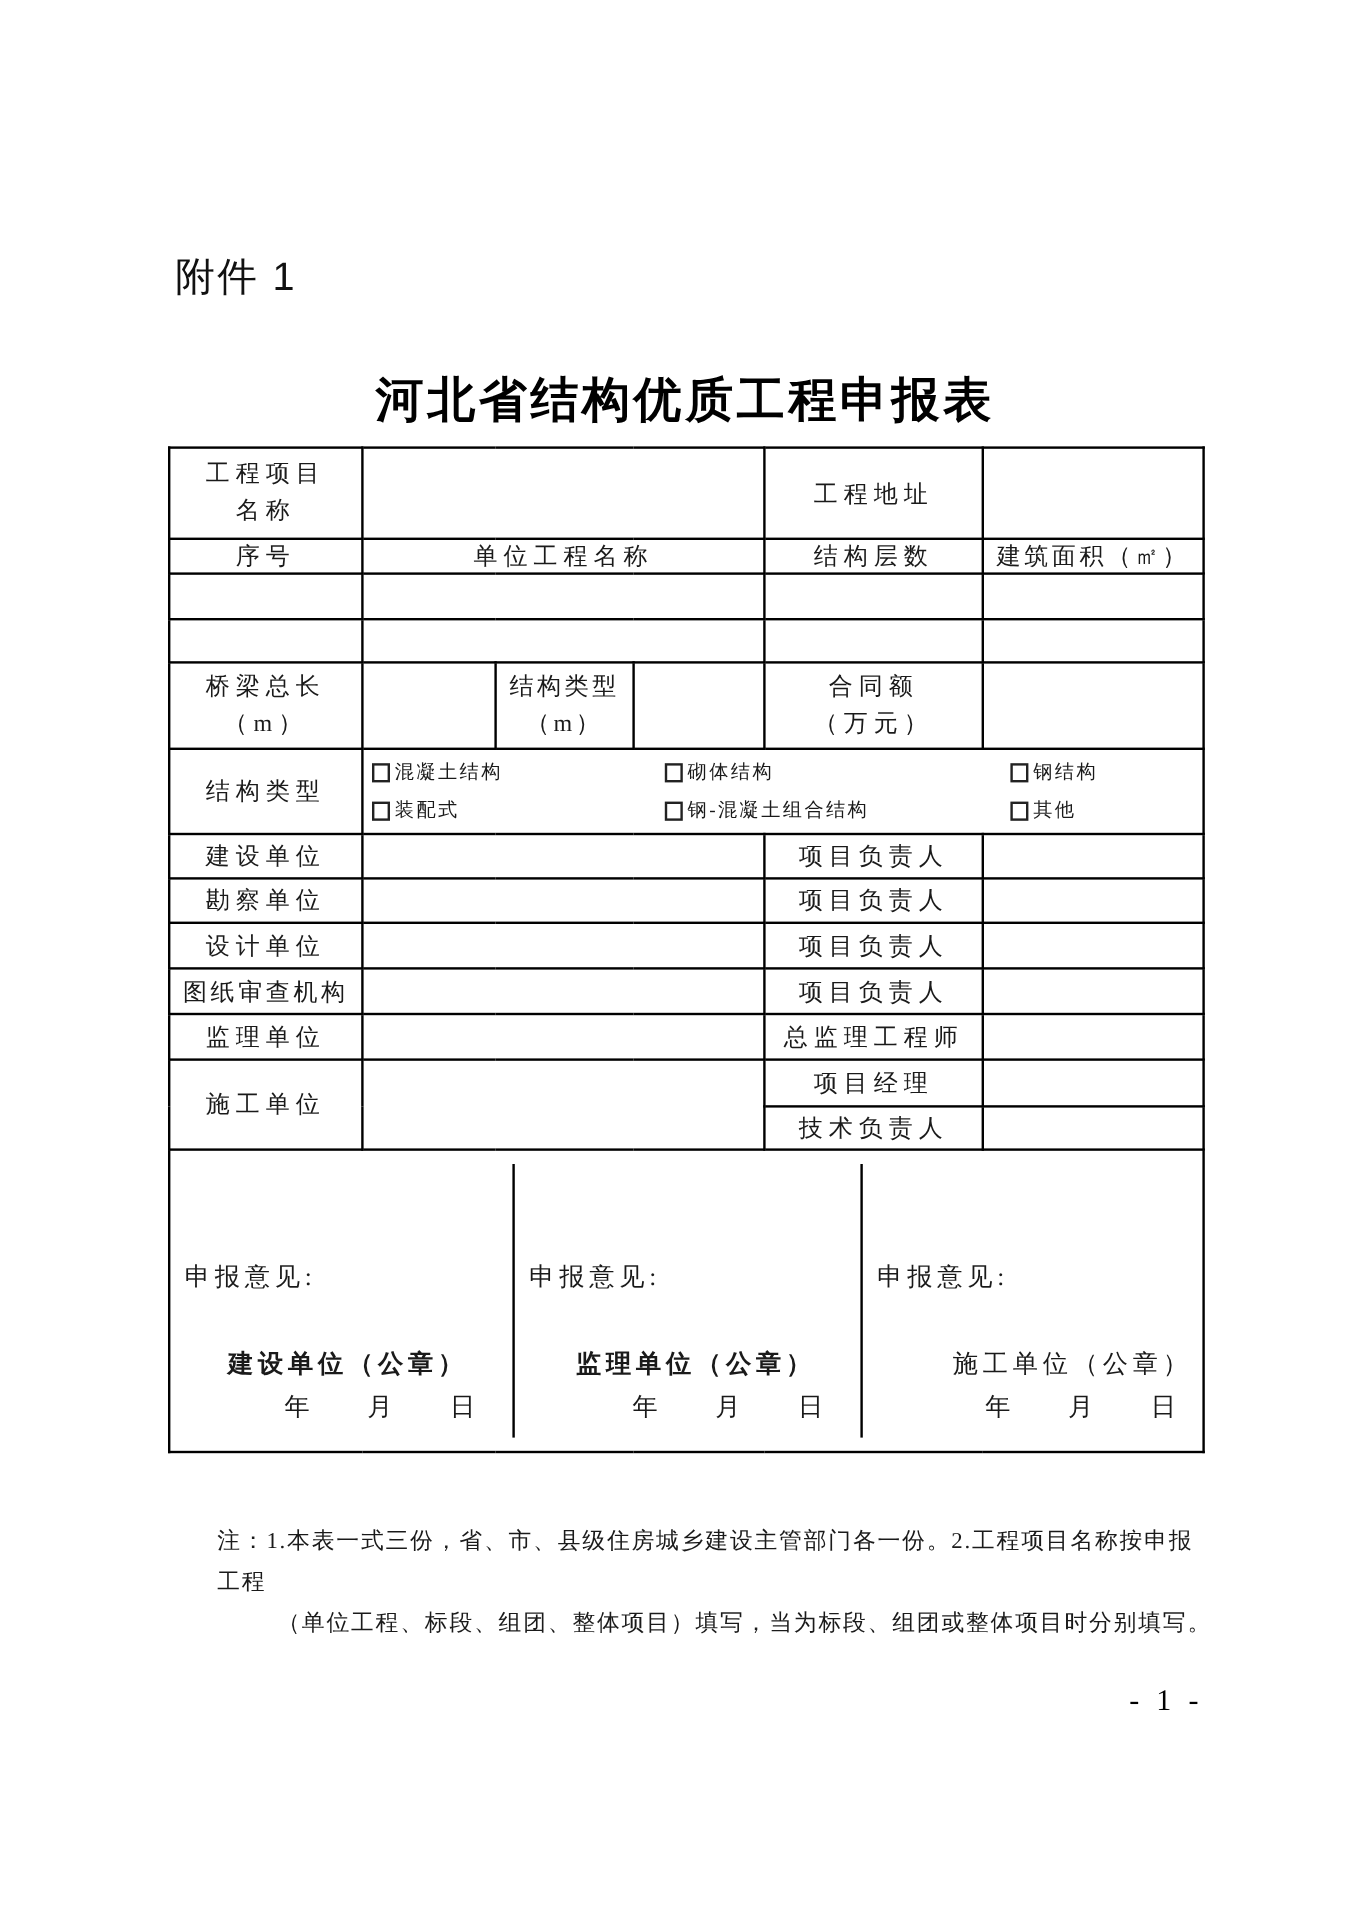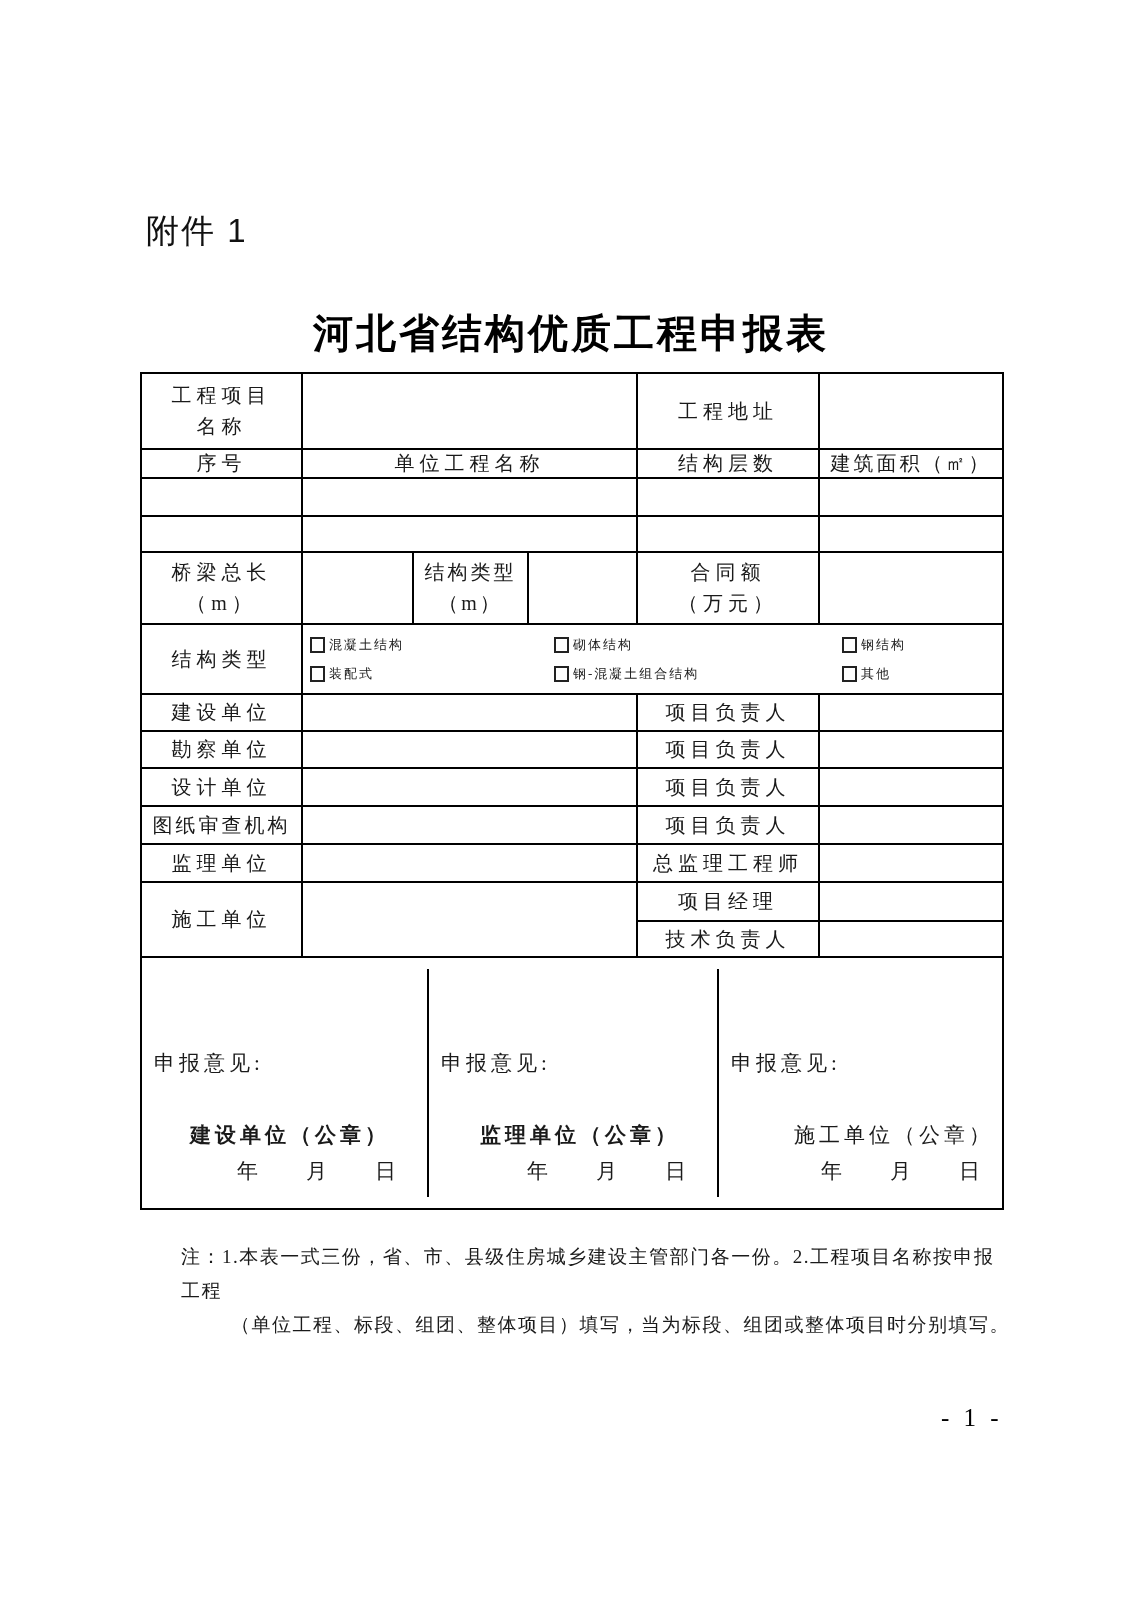--- a/index.html
+++ b/index.html
@@ -44,42 +44,42 @@
   .sp { letter-spacing:5px; }
   .sp2 { letter-spacing:3px; }
   
   .struct-grid {
     display:grid;
     grid-template-columns:244px 288px auto;
     row-gap:11px;
     padding:8px 0 8px 7px;
     text-align:left;
   }
-  .opt { display:flex; align-items:center; letter-spacing:2px; font-size:13px; }
+  .opt { display:flex; align-items:center; letter-spacing:2px; font-size:16px; }
   .cb {
     display:inline-block; width:15px; height:16px;
     border:2px solid #222; margin-right:4px; flex:none;
     background:#fff;
   }
   
   td.opcell { padding:0; vertical-align:top; }
   .opwrap { display:flex; height:228px; }
   .opbox { position:relative; height:100%; }
   .opbox.b1 { width:287px; border-right:2px solid #000; }
   .opbox.b2 { width:290px; border-right:2px solid #000; }
   .opbox.b3 { flex:1; }
   .optitle { position:absolute; left:12px; top:80px; font-size:21px; letter-spacing:4px; }
   .opsign  { position:absolute; top:152px; font-size:21px; letter-spacing:4px; white-space:nowrap; }
   .opdate  { position:absolute; top:188px; font-size:21px; letter-spacing:2px; white-space:nowrap; }
   .b1 .opsign, .b2 .opsign { right:37px;font-weight:bold; }
   .b1 .opdate, .b2 .opdate { right:29px; }
   .b3 .opsign { right:8px; }
   .b3 .opdate { right:20px; }
   .note {
-    position:absolute; left:181px; top:1240px; width:830px;
+    position:absolute; left:181px; top:1268px; width:830px;
     font-size:19px; line-height:34px; letter-spacing:1.5px; color:#1a1a1a;
   }
   .note-line2 { padding-left:50px; }
   .pagenum {
     position:absolute; left:941px; top:1404px;
     font-size:25px; letter-spacing:4px;
   }
 </style>
 </head>
 <body>

